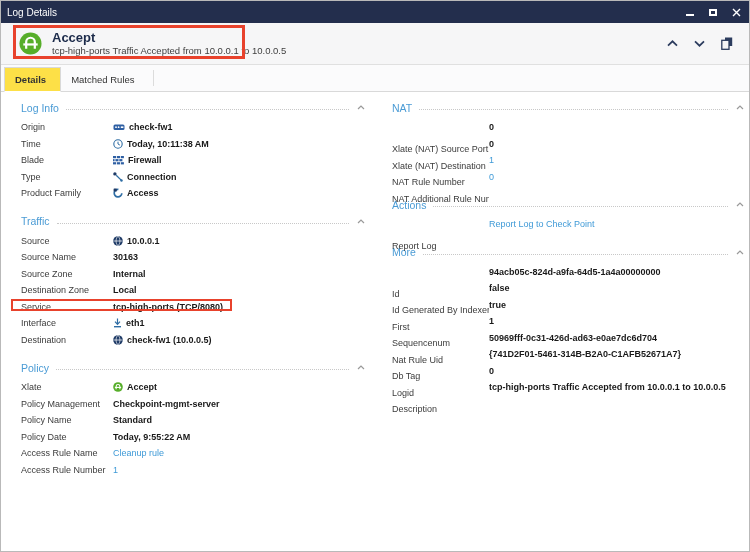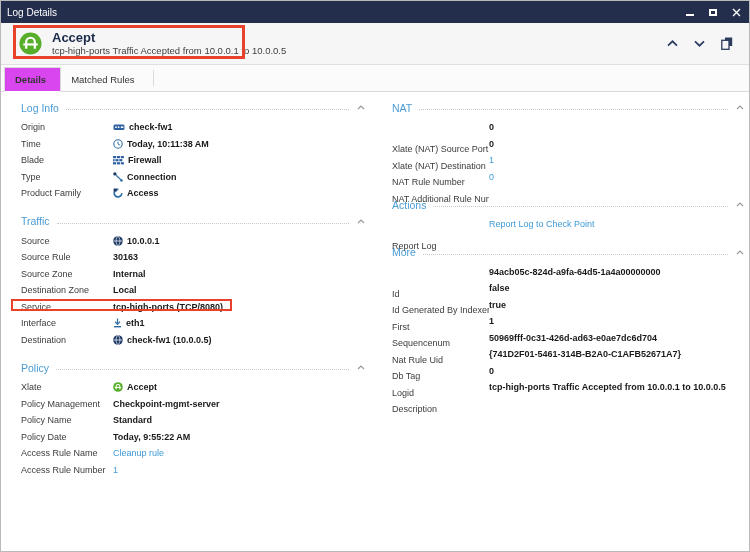--- a/index.html
+++ b/index.html
@@ -36,21 +36,21 @@
   .nav-btn { display:flex; cursor:pointer; }
   
   .tabbar {
     height:27px; background:#fbfbfc; border-bottom:1px solid #d9d9d9;
     display:flex; align-items:flex-end; padding-left:3px;
   }
   .tab {
     font-size:9.5px; color:#333; padding:6px 14px 6px 10px; cursor:pointer;
   }
   .tab.active {
-    font-weight:bold; background:#d946ef;
+    font-weight:bold; background:#fde047;
     border:1px solid #d9d9d9; border-bottom:1px solid #fff; margin-bottom:-1px;
   }
   .tab-sep { width:1px; height:16px; background:#dcdcdc; margin:0 0 5px 4px; }
   
   .content { display:flex; padding:9px 4px 0 20px; }
   .col-left  { width:345px; flex-shrink:0; }
   .col-right { flex:1; margin-left:26px; }
   .section { margin-bottom:13px; }
   .sec-head { display:flex; align-items:center; height:13px; margin-bottom:5px; }
   .sec-title { font-size:10.5px; color:#4a9bd5; white-space:nowrap; }
@@ -237,21 +237,21 @@
           <span class="ico">
             <svg width="10" height="10" viewBox="0 0 10 10">
                 <circle cx="5" cy="5" r="4.8" fill="#1e3a66"></circle>
                 <path d="M0.4 5 h9.2 M5 0.3 c2.6 2.2 2.6 7.2 0 9.4 M5 0.3 c-2.6 2.2 -2.6 7.2 0 9.4" stroke="#fff" stroke-width="0.7" fill="none"></path>
               </svg>
           </span>
           <span>10.0.0.1</span>
         </span>
       </div>
       <div class="row">
-        <span class="lbl">Source Rule</span>
+        <span class="lbl">Source Name</span>
         <span class="val">30163</span>
       </div>
       <div class="row">
         <span class="lbl">Source Zone</span>
         <span class="val">Internal</span>
       </div>
       <div class="row">
         <span class="lbl">Destination Zone</span>
         <span class="val">Local</span>
       </div>

